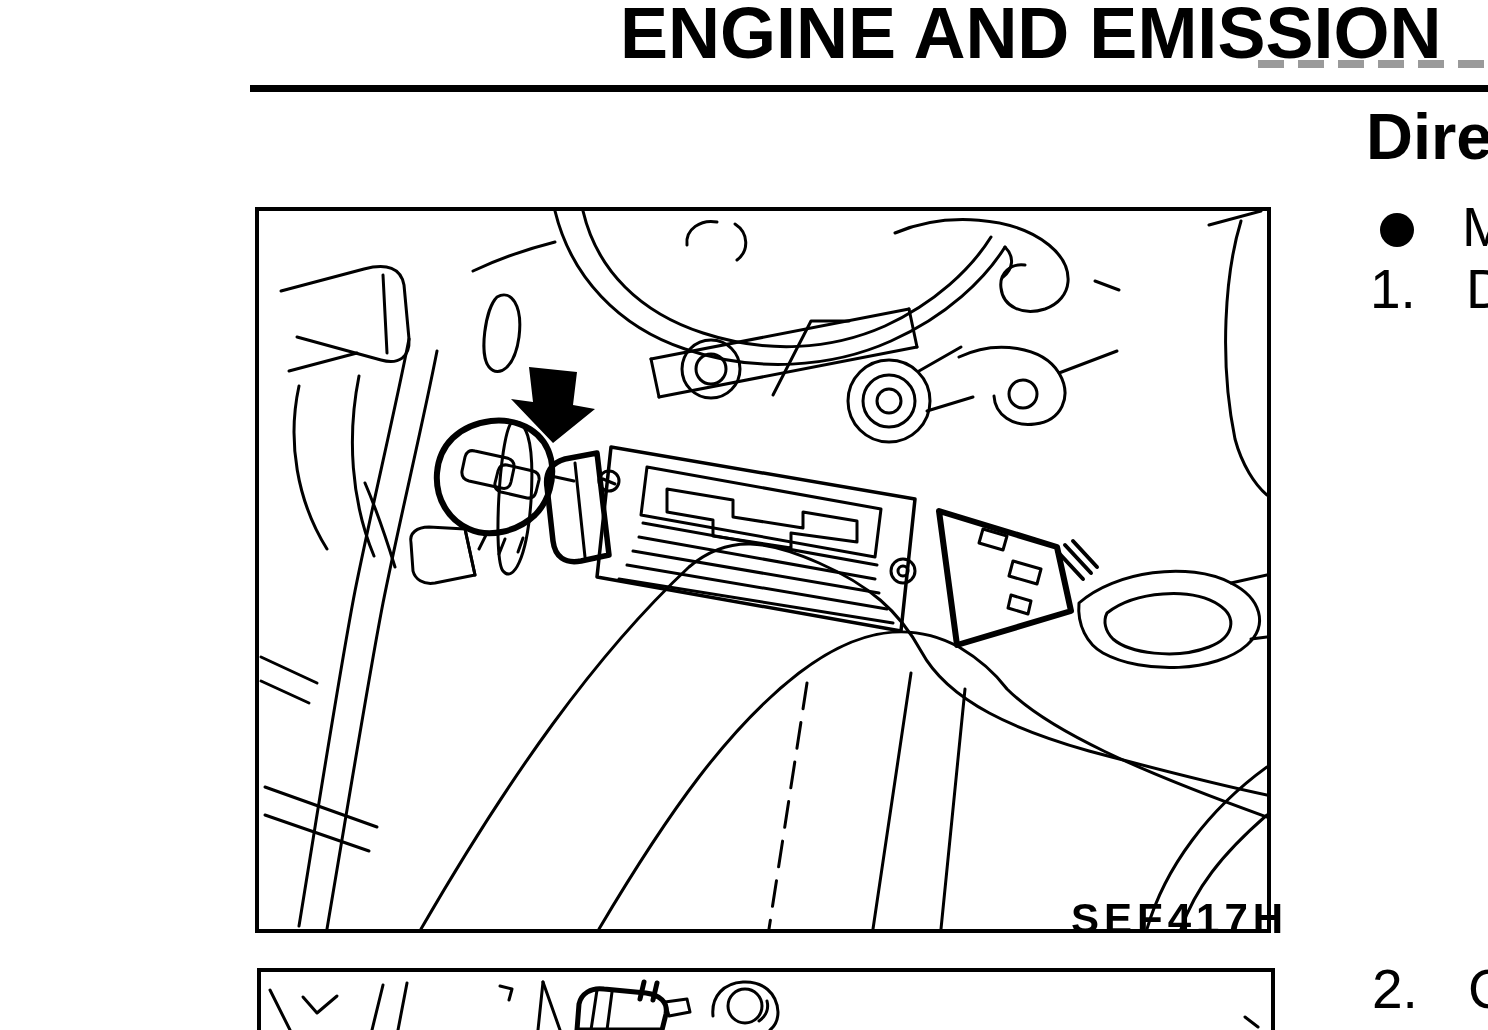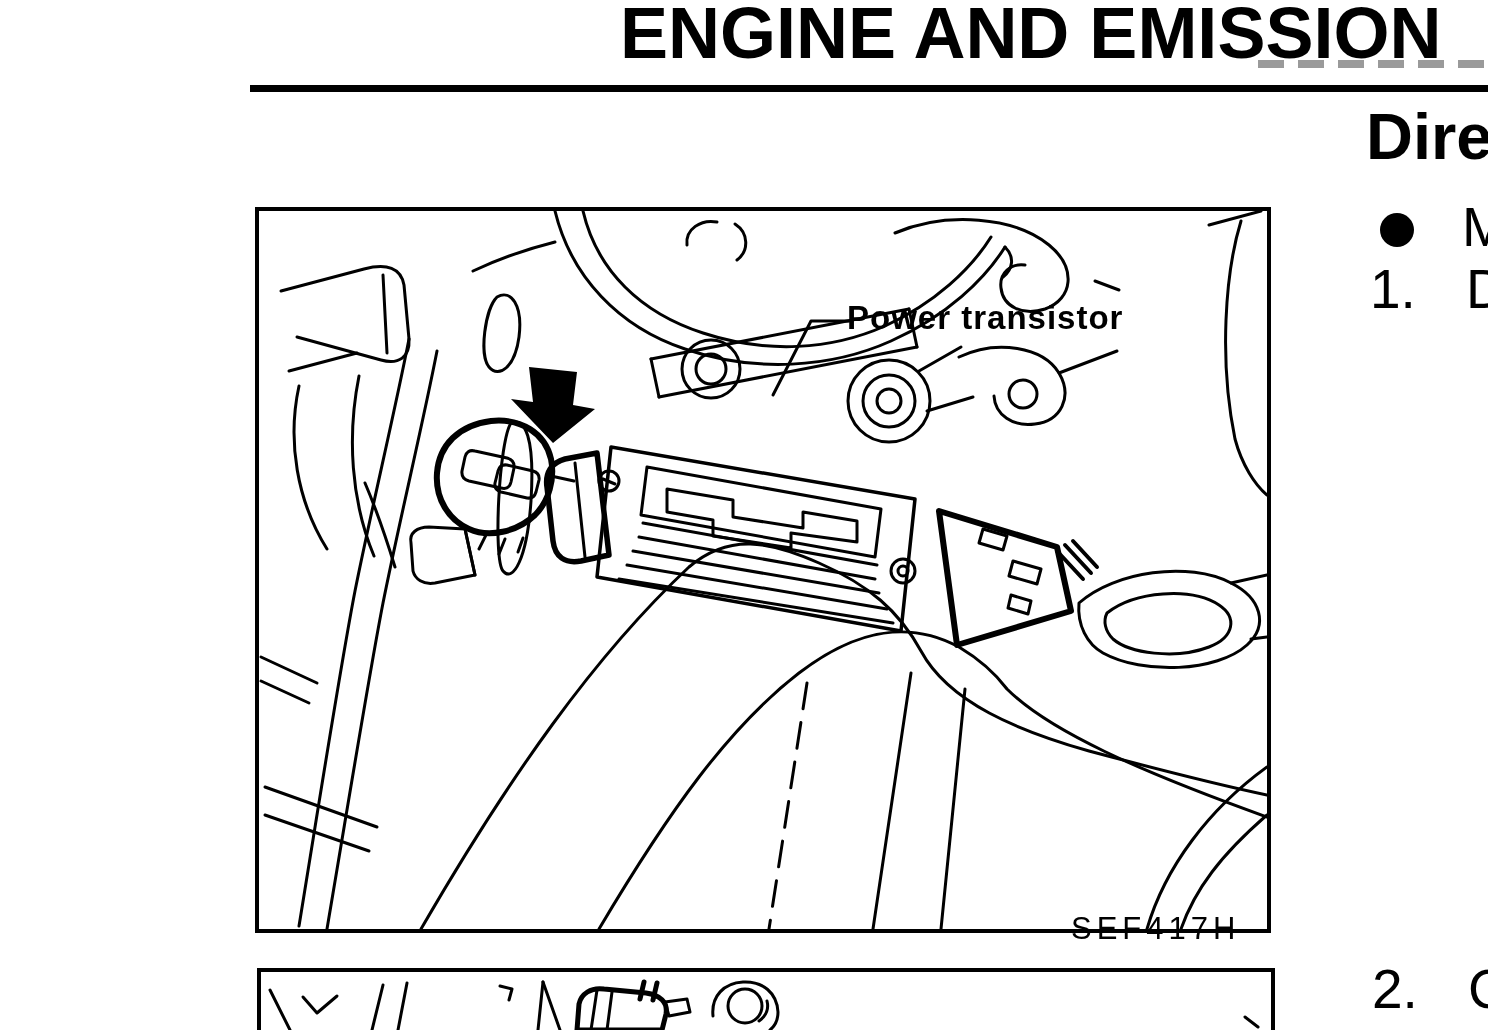--- a/index.html
+++ b/index.html
@@ -41,22 +41,22 @@
   }
   .figure1 svg,.figure2 svg{position:absolute;left:0;top:0;width:100%;height:100%;}
   .fig-label{
     position:absolute;
     left:588px;top:88px;
     font-size:33px;font-weight:600;letter-spacing:1px;
     white-space:nowrap;
   }
   .fig-code{
     position:absolute;
-    left:812px;top:700px;
-    font-size:31px;font-weight:400;letter-spacing:5px;
+    left:812px;top:684px;
+    font-size:42px;font-weight:700;letter-spacing:5px;
     white-space:nowrap;
   }
   
   .side-heading{
     left:1366px;top:104px;
     font-size:65px;font-weight:700;line-height:1;
     white-space:nowrap;
   }
   .bullet-dot{
     left:1380px;top:213px;width:34px;height:34px;
@@ -174,21 +174,20 @@
       <path d="M848,402 C876,380 932,376 960,394 C978,406 976,426 950,436 C916,449 870,442 854,428 C846,420 844,410 848,402 Z"></path>
       <path d="M972,372 L1008,364"></path>
       <path d="M992,428 L1008,426"></path>
     </g>
 
     <path d="M270,156 L318,161 L314,194 L336,198 L294,232 L252,188 L274,191 Z" fill="#000" stroke="none"></path>
 
     <path d="M590,110 L552,110 L514,184"></path>
   </svg>
 
-  <div class="fig-label">Power transistor</div>
   <div class="fig-code">SEF417H</div>
 </div>
 
 <div class="abs figure2">
   <svg viewBox="0 0 1010 58" fill="none" stroke="#000" stroke-width="3" stroke-linecap="round" stroke-linejoin="round">
     <g>
       <path d="M9,18 L29,58"></path>
       <path d="M42,25 L56,41 L76,24"></path>
       <path d="M122,13 L111,58"></path>
       <path d="M146,11 L137,58"></path>

